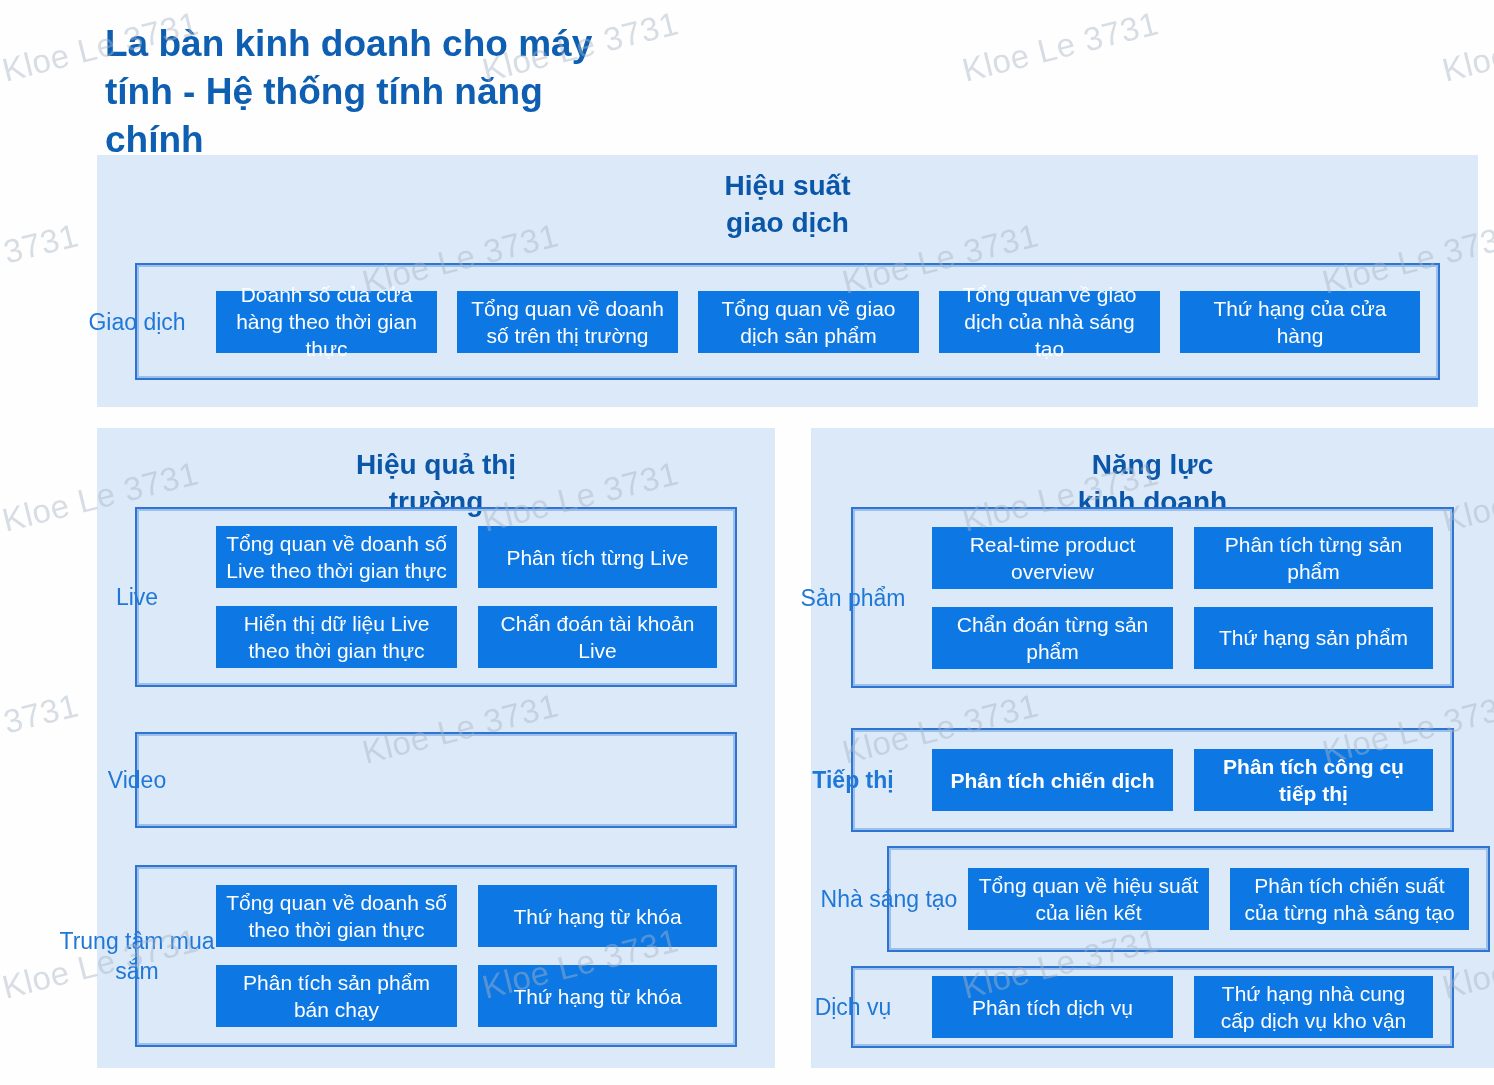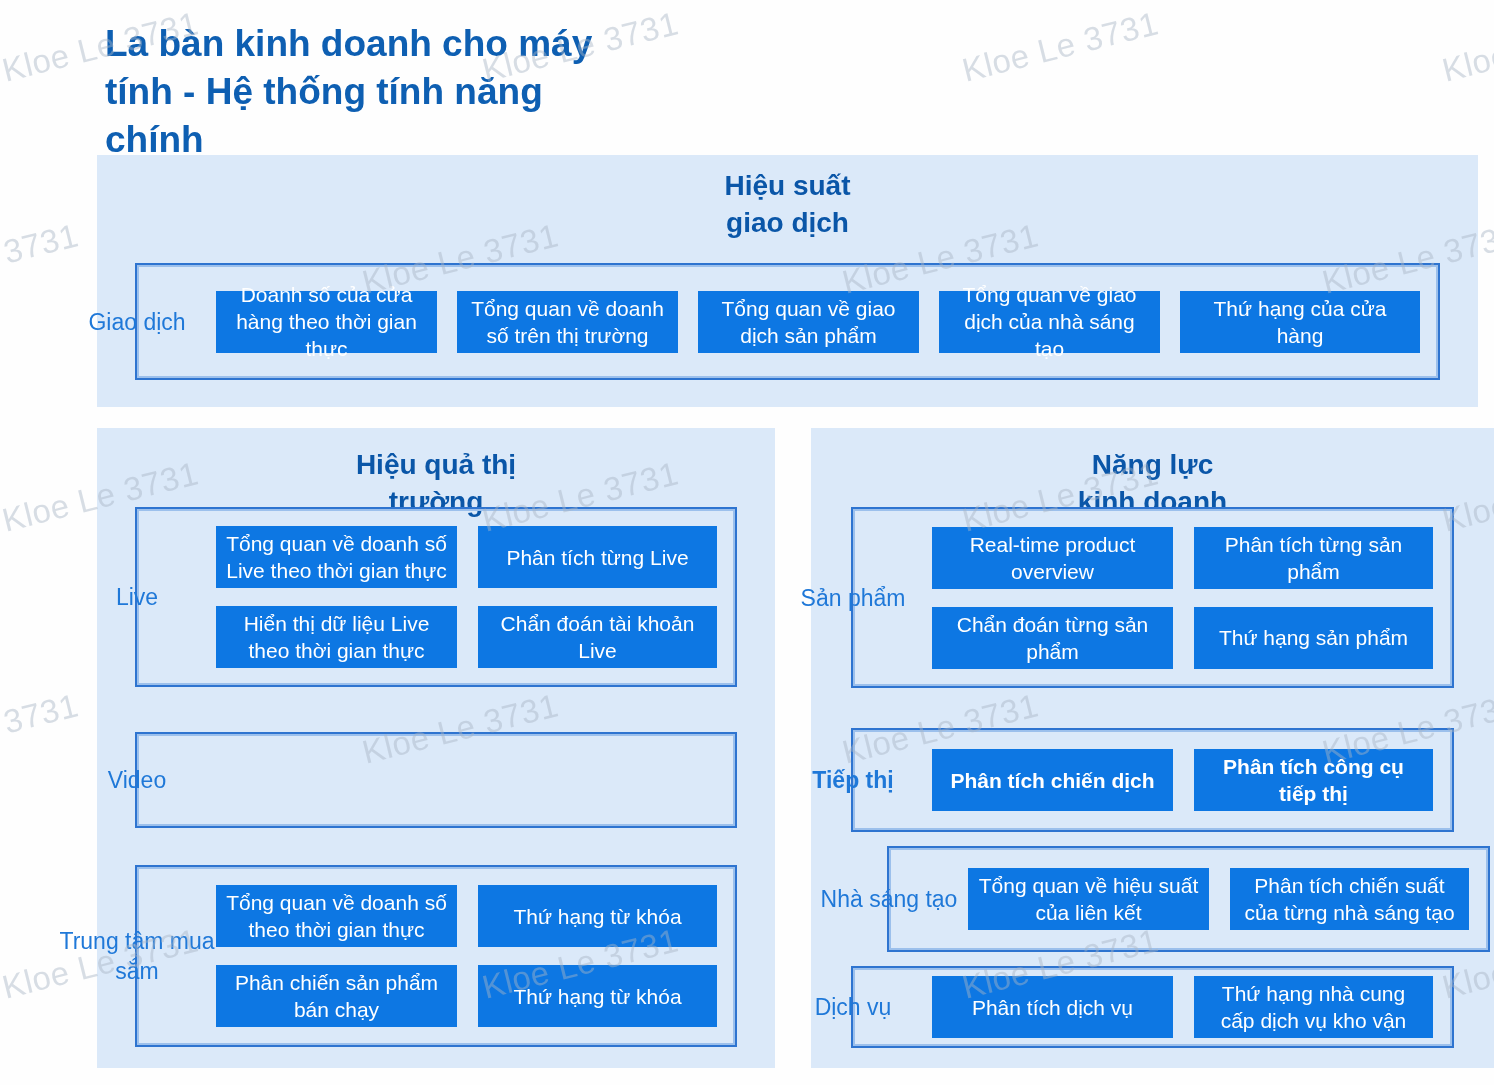--- a/index.html
+++ b/index.html
@@ -109,21 +109,21 @@
     <div class="group g-mall">
       <span class="group-label">Trung tâm mua sắm</span>
       <div class="boxes cols-2">
           <div class="box">
             <span class="box-text">Tổng quan về doanh số theo thời gian thực</span>
           </div>
           <div class="box">
             <span class="box-text">Thứ hạng từ khóa</span>
           </div>
           <div class="box">
-            <span class="box-text">Phân chiến sản phẩm bán chạy</span>
+            <span class="box-text">Phân tích sản phẩm bán chạy</span>
           </div>
           <div class="box">
             <span class="box-text">Thứ hạng từ khóa</span>
           </div>
         </div>
     </div>
   </section>
 
   <section class="panel p-right">
     <h2 class="panel-title">Năng lực

